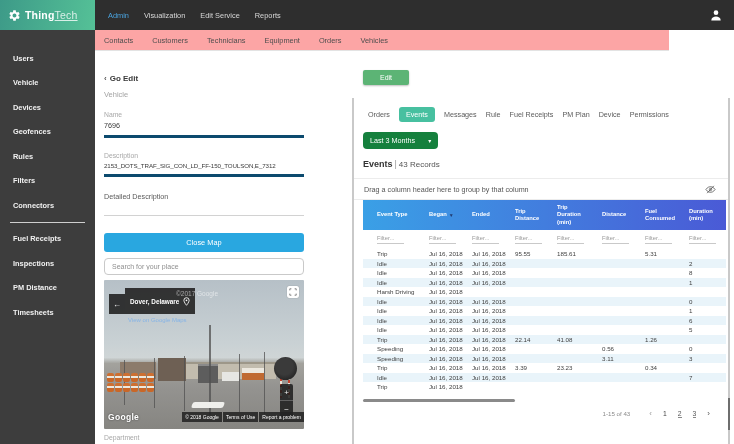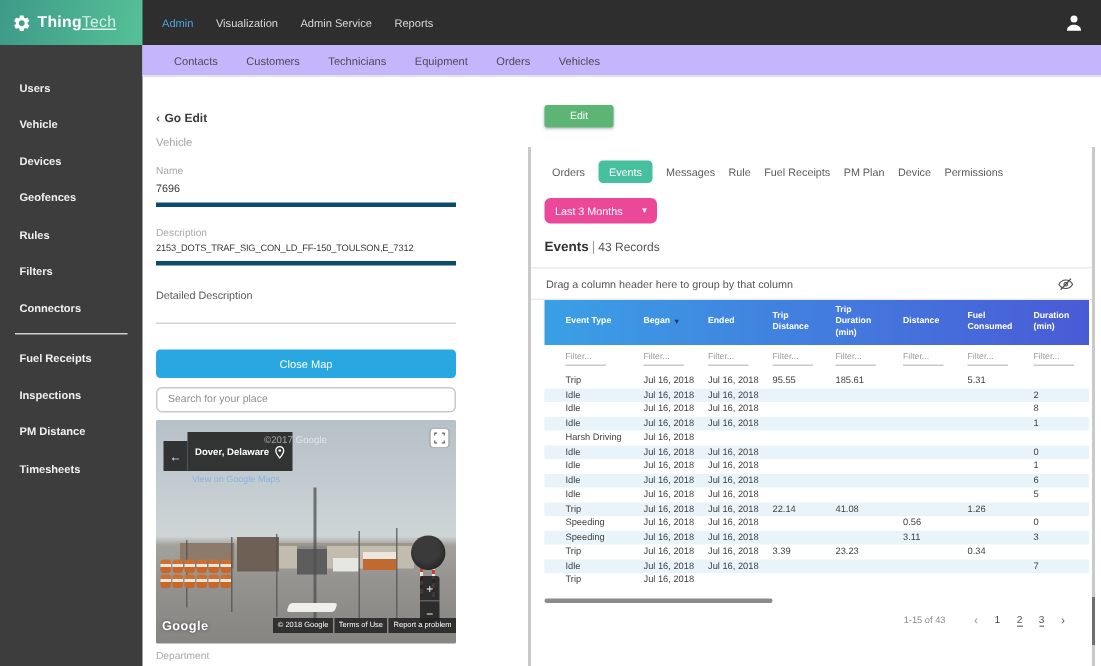--- a/index.html
+++ b/index.html
@@ -23,22 +23,22 @@
   .topnav-item.active { color:#4aa3df; }
   .user-btn { position:absolute; right:11px; top:8px; width:14px; height:14px; cursor:pointer; }
 
   
   .sidebar { position:absolute; left:0; top:30px; width:95px; height:414px; background:#3d3d3d; padding-top:16px; }
   .side-item { height:24.5px; display:flex; align-items:center; padding-left:13px;
     font-size:7.4px; font-weight:bold; color:#f1f1f1; cursor:pointer; }
   .side-divider { border-top:1px solid #cfcfcf; margin:4px 10px 4px 10px; }
 
   
-  .subnav { position:absolute; left:95px; top:30px; width:639px; height:21px; background:#c4b5fd;
-    border-bottom:1px solid #e3e3e3; display:flex; align-items:center; gap:19px; padding-left:21px; }
+  .subnav { position:absolute; left:95px; top:30px; width:574px; height:21px; background:#fca5a5;
+    border-bottom:1px solid #e3e3e3; display:flex; align-items:center; gap:19px; padding-left:9px; }
   .subnav-item { font-size:7.4px; color:#4d4d4d; cursor:pointer; }
 
   
   .left-col { position:absolute; left:104px; top:70px; width:200px; }
   .go-back { margin-top:4px; font-size:8px; font-weight:bold; color:#3a3a3a; cursor:pointer; }
   .go-back .chev { margin-right:3px; color:#555; }
   .section-label { margin-top:7px; font-size:7.5px; color:#a3a3a3; }
   .f-label { font-size:6.8px; color:#a8a8a8; }
   .f-label.m1 { margin-top:12px; }
   .f-label.m2 { margin-top:14px; }
@@ -90,21 +90,21 @@
     border:none; border-radius:2px; color:#fff; font-size:7px; font-family:inherit;
     box-shadow:0 1px 2px rgba(0,0,0,.25); cursor:pointer; }
   .card { position:absolute; left:352px; top:98px; width:378px; height:346px; background:#fff;
     border-left:2px solid #c9c9c9; border-right:2px solid #c9c9c9; }
   .vscroll-thumb { position:absolute; right:-2px; top:300px; width:2px; height:32px; background:#6e6e6e; }
 
   .tabs-row { display:flex; align-items:center; gap:9px; margin:9px 0 0 14px; }
   .tab { font-size:7.2px; color:#5a5a5a; cursor:pointer; padding:3px 0; }
   .tab.active { background:#47c0a0; color:#fff; padding:3px 7px; border-radius:3px; }
 
-  .range-dd { display:inline-flex; align-items:center; margin:10px 0 0 9px; background:#ec4899; color:#fff;
+  .range-dd { display:inline-flex; align-items:center; margin:10px 0 0 9px; background:#15803d; color:#fff;
     border-radius:4px; padding:4px 7px; font-size:7.2px; cursor:pointer; }
   .range-dd .caret { margin-left:13px; font-size:6px; }
 
   .events-title { margin:10px 0 0 9px; font-size:9px; font-weight:bold; color:#333; }
   .events-title .sep { font-weight:normal; color:#9a9a9a; margin:0 2px; }
   .events-title .cnt { font-size:8px; font-weight:normal; color:#555; }
 
   .group-bar { margin-top:9px; height:22px; border-top:1px solid #ececec; border-bottom:1px solid #ececec;
     display:flex; align-items:center; justify-content:space-between; padding:0 12px 0 10px; }
   .group-hint { font-size:7.2px; color:#555; }
@@ -140,21 +140,21 @@
 <div class="topbar">
   <div class="logo">
     <svg viewBox="0 0 24 24">
         <path fill="#fff" d="M19.14 12.94c.04-.3.06-.61.06-.94 0-.32-.02-.64-.07-.94l2.03-1.58c.18-.14.23-.41.12-.61l-1.92-3.32c-.12-.22-.37-.29-.59-.22l-2.39.96c-.5-.38-1.03-.7-1.62-.94l-.36-2.54c-.04-.24-.24-.41-.48-.41h-3.84c-.24 0-.43.17-.47.41l-.36 2.54c-.59.24-1.13.57-1.62.94l-2.39-.96c-.22-.08-.47 0-.59.22L2.74 8.87c-.12.21-.08.47.12.61l2.03 1.58c-.05.3-.09.63-.09.94s.02.64.07.94l-2.03 1.58c-.18.14-.23.41-.12.61l1.92 3.32c.12.22.37.29.59.22l2.39-.96c.5.38 1.03.7 1.62.94l.36 2.54c.05.24.24.41.48.41h3.84c.24 0 .44-.17.47-.41l.36-2.54c.59-.24 1.13-.56 1.62-.94l2.39.96c.22.08.47 0 .59-.22l1.92-3.32c.12-.22.07-.47-.12-.61l-2.01-1.58zM12 15.6c-1.98 0-3.6-1.62-3.6-3.6s1.62-3.6 3.6-3.6 3.6 1.62 3.6 3.6-1.62 3.6-3.6 3.6z"></path>
       </svg>
     <span class="logo-text"><span>Thing</span><span class="lt2">Tech</span></span>
   </div>
   <nav class="topnav">
       <span class="topnav-item active">Admin</span>
       <span class="topnav-item">Visualization</span>
-      <span class="topnav-item">Admin Service</span>
+      <span class="topnav-item">Edit Service</span>
       <span class="topnav-item">Reports</span>
     </nav>
   <div class="user-btn">
     <svg viewBox="0 0 24 24" fill="#fff">
         <circle cx="12" cy="8" r="4"></circle>
         <path d="M4 21c0-4.2 4-6.3 8-6.3s8 2.1 8 6.3v.5H4z"></path>
       </svg>
   </div>
 </div>
 

